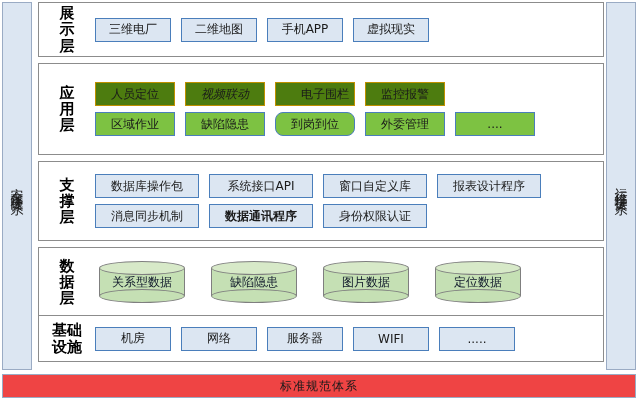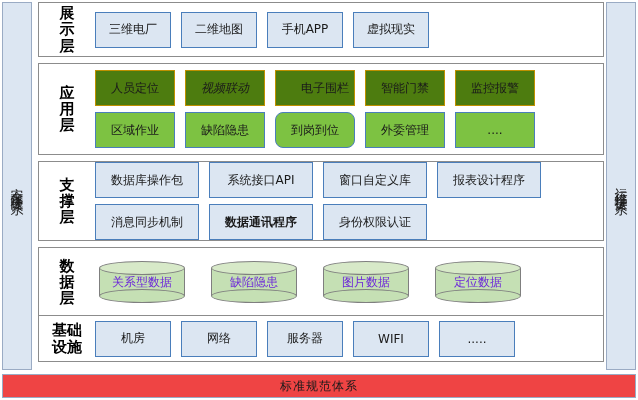--- a/index.html
+++ b/index.html
@@ -93,21 +93,21 @@
     box-sizing: border-box;
   }
   .row {
     display: flex;
     align-items: center;
     gap: 10px;
   }
 
   
   .node {
-    height: 36px;
+    height: 24px;
     display: flex;
     align-items: center;
     justify-content: center;
     font-size: 12px;
     color: #1a1a1a;
     box-sizing: border-box;
     white-space: nowrap;
   }
   .node.blue {
     background: #dce6f2;
@@ -167,21 +167,21 @@
     height: 14px;
     background: #c5e0b4;
     border: 1px solid #7f7f7f;
     border-radius: 50%;
     box-sizing: border-box;
   }
   .cyl-label {
     position: relative;
     z-index: 3;
     font-size: 12px;
-    color: #6d28d9;
+    color: #0f172a;
     white-space: nowrap;
   }
 </style>
 </head>
 <body>
 
 <div id="canvas">
 
   <div class="sidebar" id="sidebar-left">
     <div class="vtext">安全保障体系</div>
@@ -211,21 +211,20 @@
         <div class="layer-label">
           <span>应</span>
           <span>用</span>
           <span>层</span>
         </div>
         <div class="layer-body">
           <div class="row">
             <div class="node amber" style="width: 80px;">人员定位</div>
             <div class="node amber" style="width: 80px; font-style: italic;">视频联动</div>
             <div class="node amber" style="width: 80px; padding-left: 20px;">电子围栏</div>
-            <div class="node amber" style="width: 80px;">智能门禁</div>
             <div class="node amber" style="width: 80px;">监控报警</div>
           </div>
           <div class="row">
             <div class="node green" style="width: 80px;">区域作业</div>
             <div class="node green" style="width: 80px;">缺陷隐患</div>
             <div class="node green" style="width: 80px; border-radius: 8px;">到岗到位</div>
             <div class="node green" style="width: 80px;">外委管理</div>
             <div class="node green" style="width: 80px;">....</div>
           </div>
         </div>

